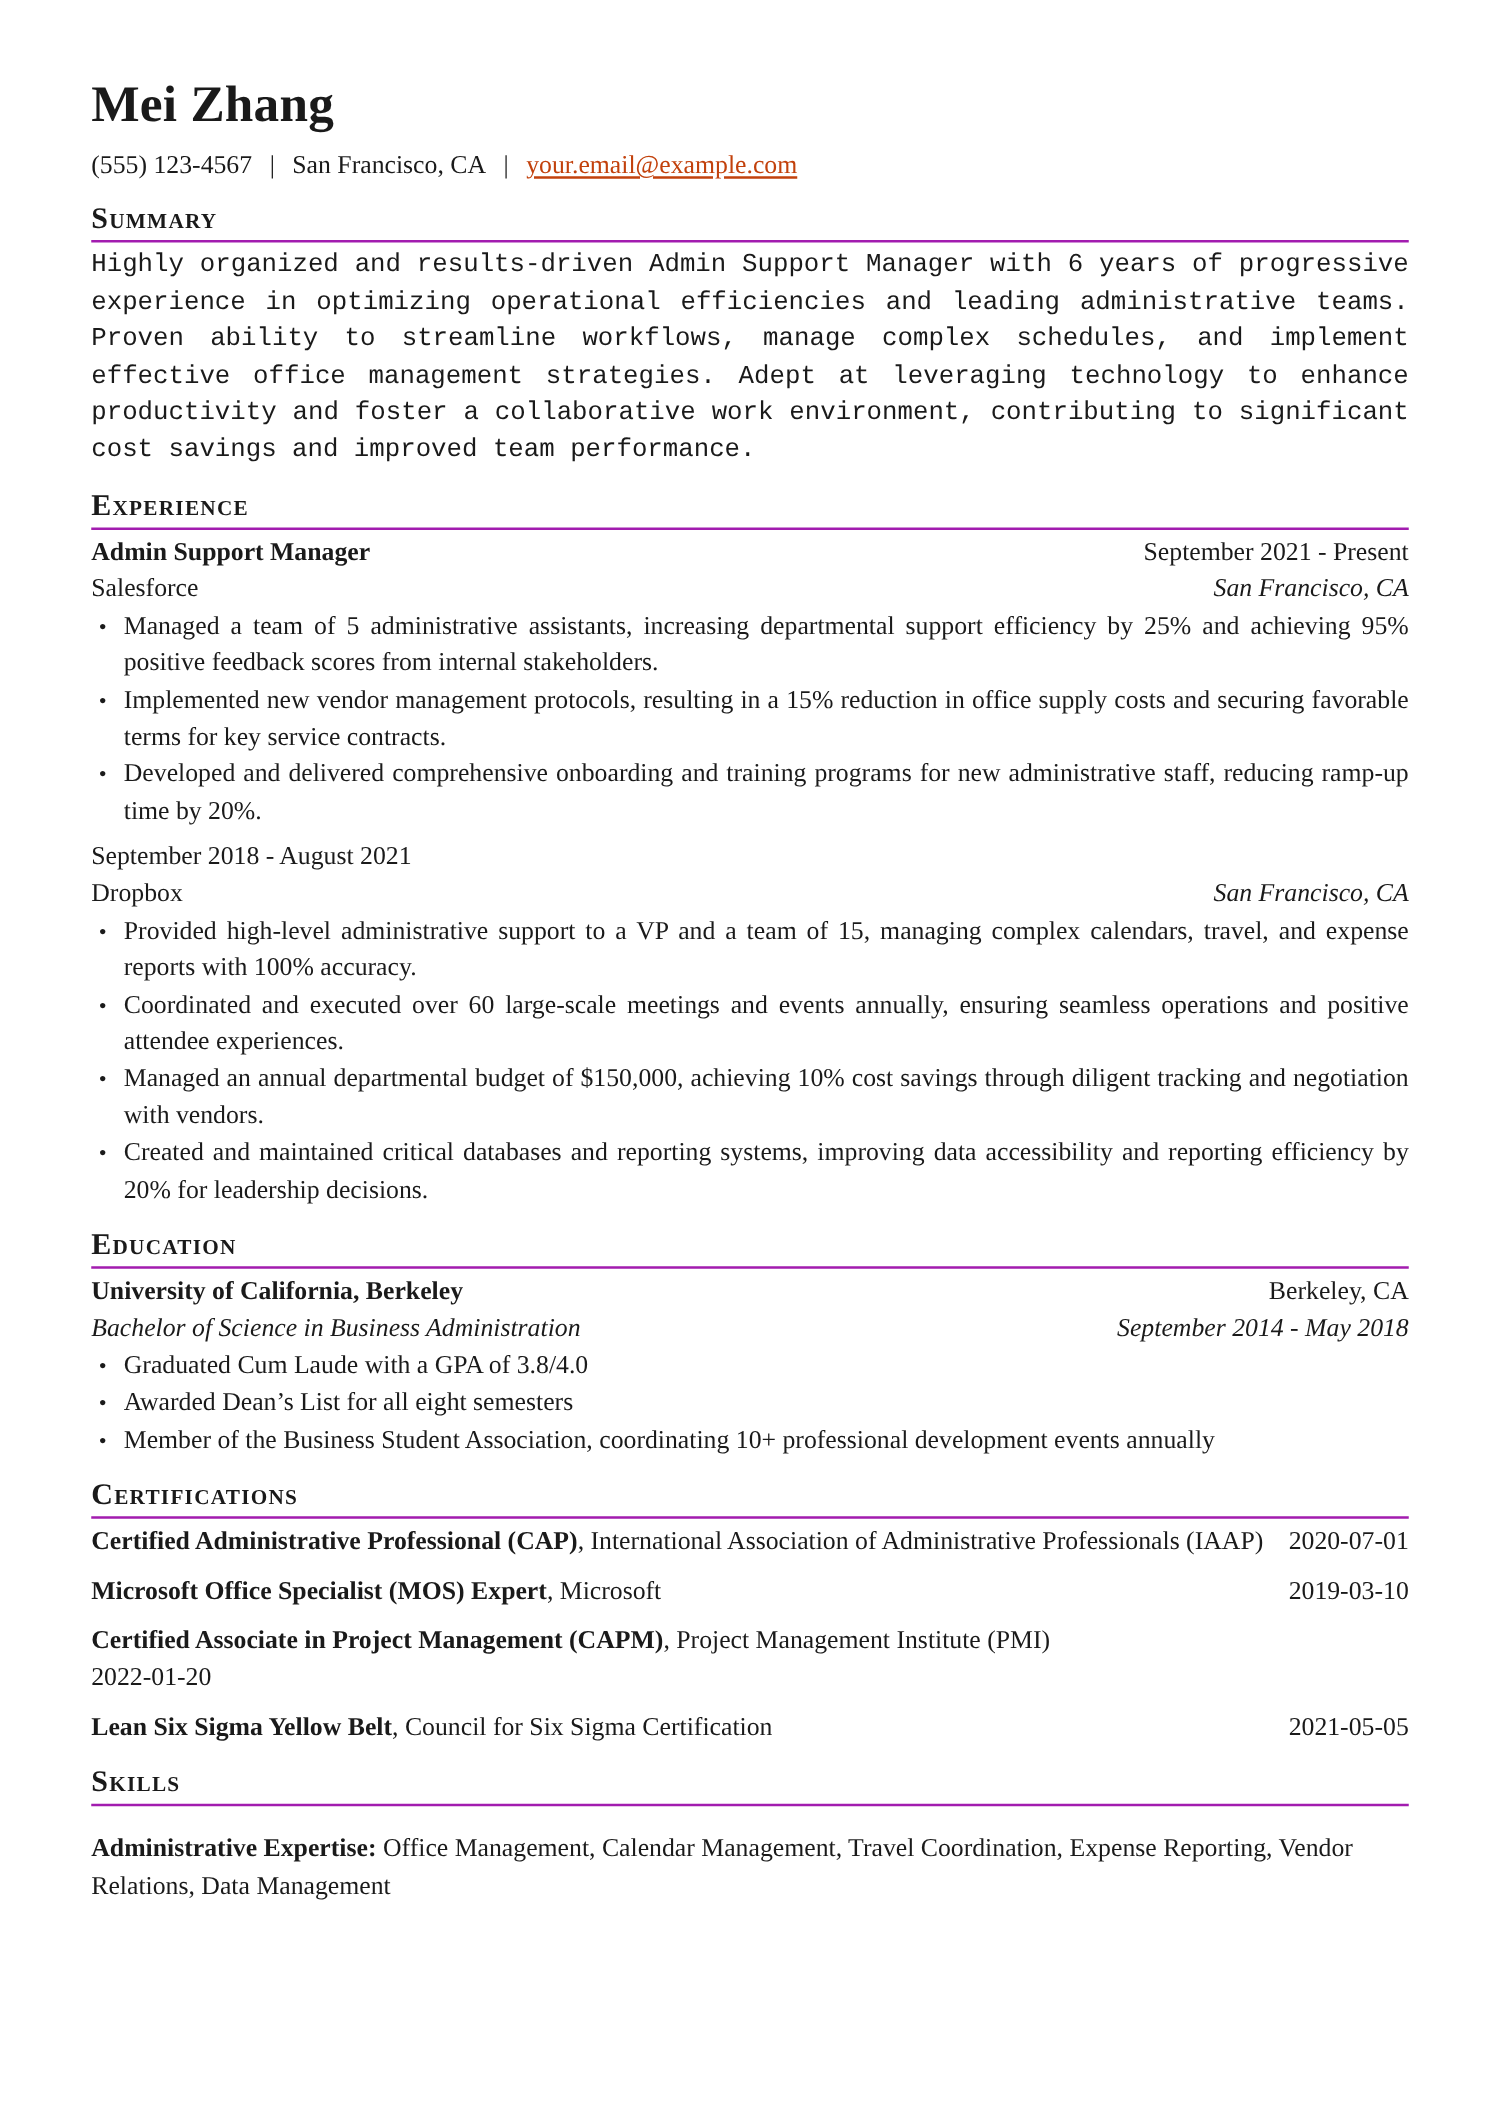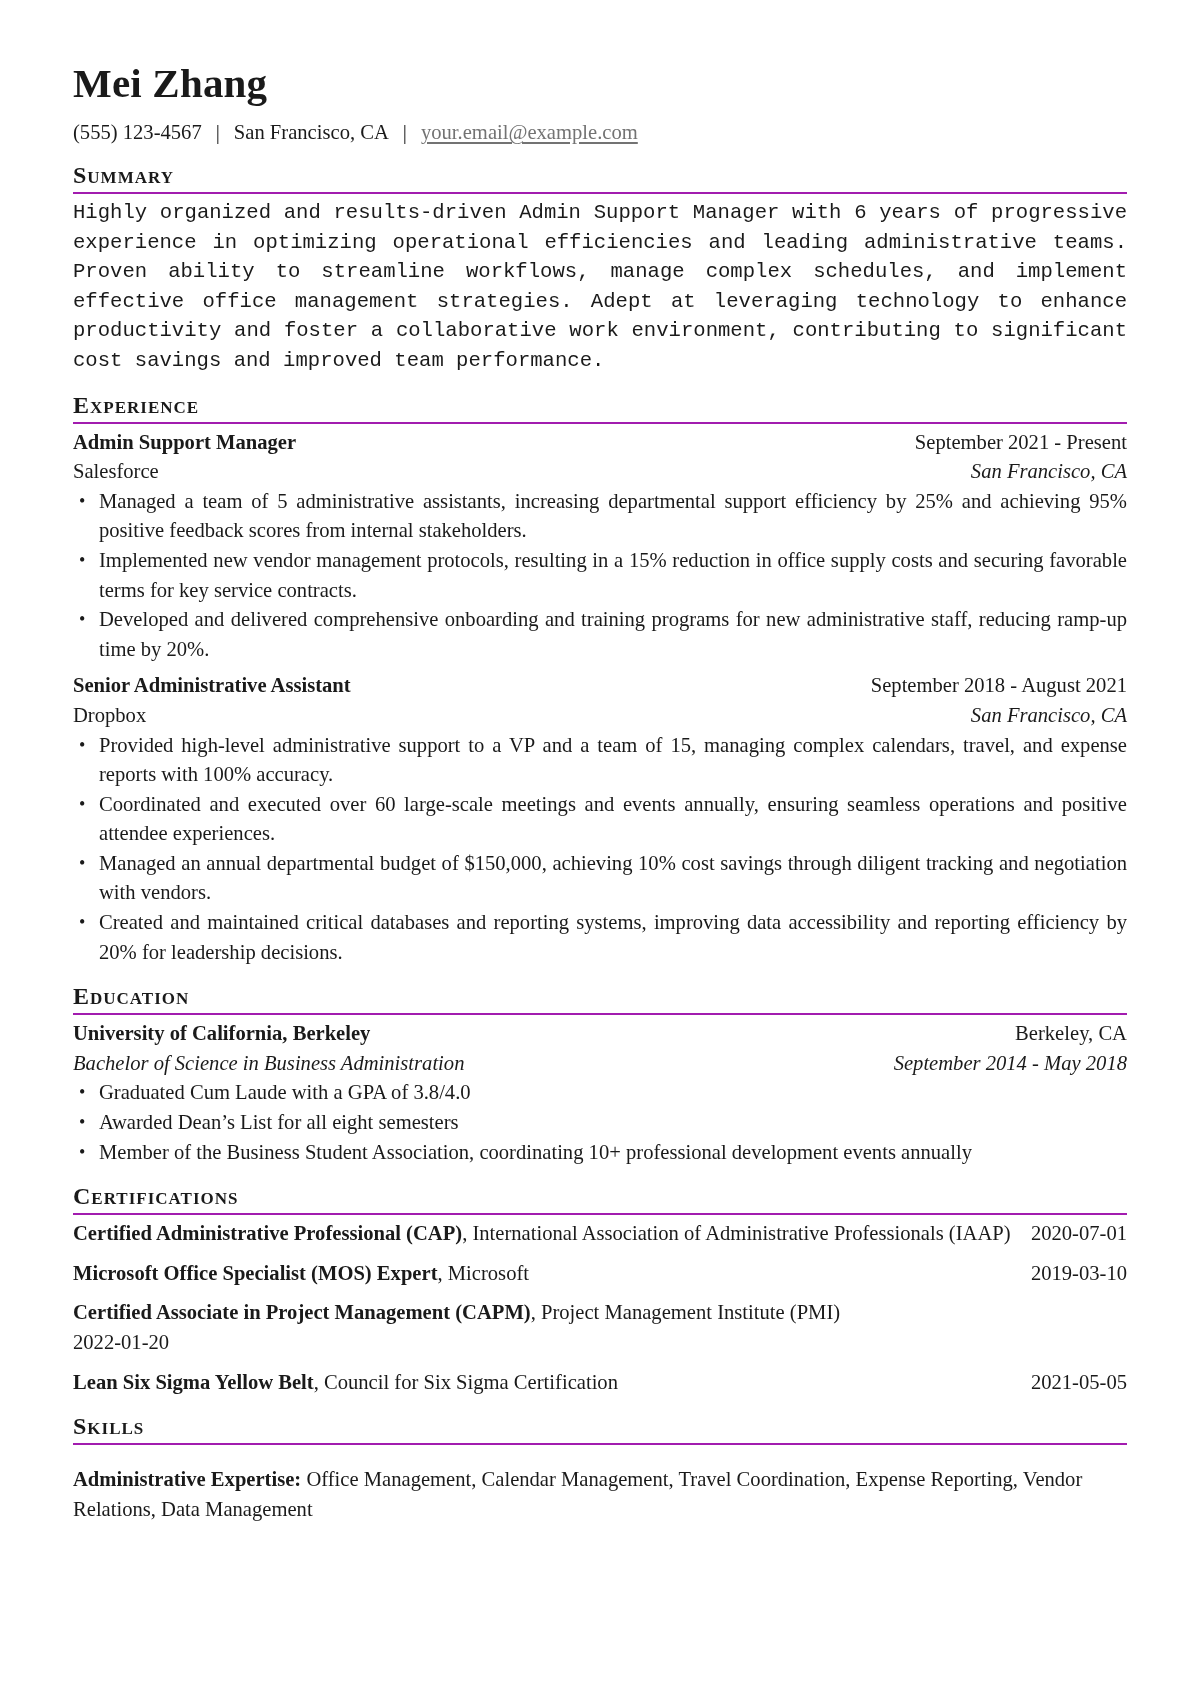--- a/index.html
+++ b/index.html
@@ -16,21 +16,21 @@
       font-family: "Liberation Serif", "DejaVu Serif", serif;
       font-size: 20.6px;
       line-height: 29.6px;
     }
     .name {
       font-size: 41px; font-weight: bold; line-height: 50px;
       margin: 0; letter-spacing: 0.2px;
     }
     .contact { margin-top: 10px; line-height: 28px; }
     .contact .sep { display: inline-block; margin: 0 14px; }
-    .contact a { color: #737373; text-decoration: underline; text-underline-offset: 3px; }
+    .contact a { color: #c2410c; text-decoration: underline; text-underline-offset: 3px; }
     .section { margin-top: 14px; }
     .section-title {
       font-variant: small-caps; font-weight: bold; font-size: 24px;
       letter-spacing: 1px; line-height: 30px; margin: 0;
       border-bottom: 2px solid #a21caf; padding-bottom: 2px; margin-bottom: 4px;
     }
     .para { text-align: justify; margin: 0; font-family: Liberation Mono, monospace; }
     .row { display: flex; justify-content: space-between; align-items: baseline; }
     .bold { font-weight: bold; }
     .italic { font-style: italic; }
@@ -76,21 +76,20 @@
       </div>
       <ul class="bullets">
         <li>Managed a team of 5 administrative assistants, increasing departmental support efficiency by 25% and achieving 95% positive feedback scores from internal stakeholders.</li>
         <li>Implemented new vendor management protocols, resulting in a 15% reduction in office supply costs and securing favorable terms for key service contracts.</li>
         <li>Developed and delivered comprehensive onboarding and training programs for new administrative staff, reducing ramp-up time by 20%.</li>
       </ul>
     </div>
 
     <div class="entry">
       <div class="row">
-        <span class="bold">Senior Administrative Assistant</span>
         <span>September 2018 - August 2021</span>
       </div>
       <div class="row">
         <span>Dropbox</span>
         <span class="italic">San Francisco, CA</span>
       </div>
       <ul class="bullets">
         <li>Provided high-level administrative support to a VP and a team of 15, managing complex calendars, travel, and expense reports with 100% accuracy.</li>
         <li>Coordinated and executed over 60 large-scale meetings and events annually, ensuring seamless operations and positive attendee experiences.</li>
         <li>Managed an annual departmental budget of $150,000, achieving 10% cost savings through diligent tracking and negotiation with vendors.</li>

